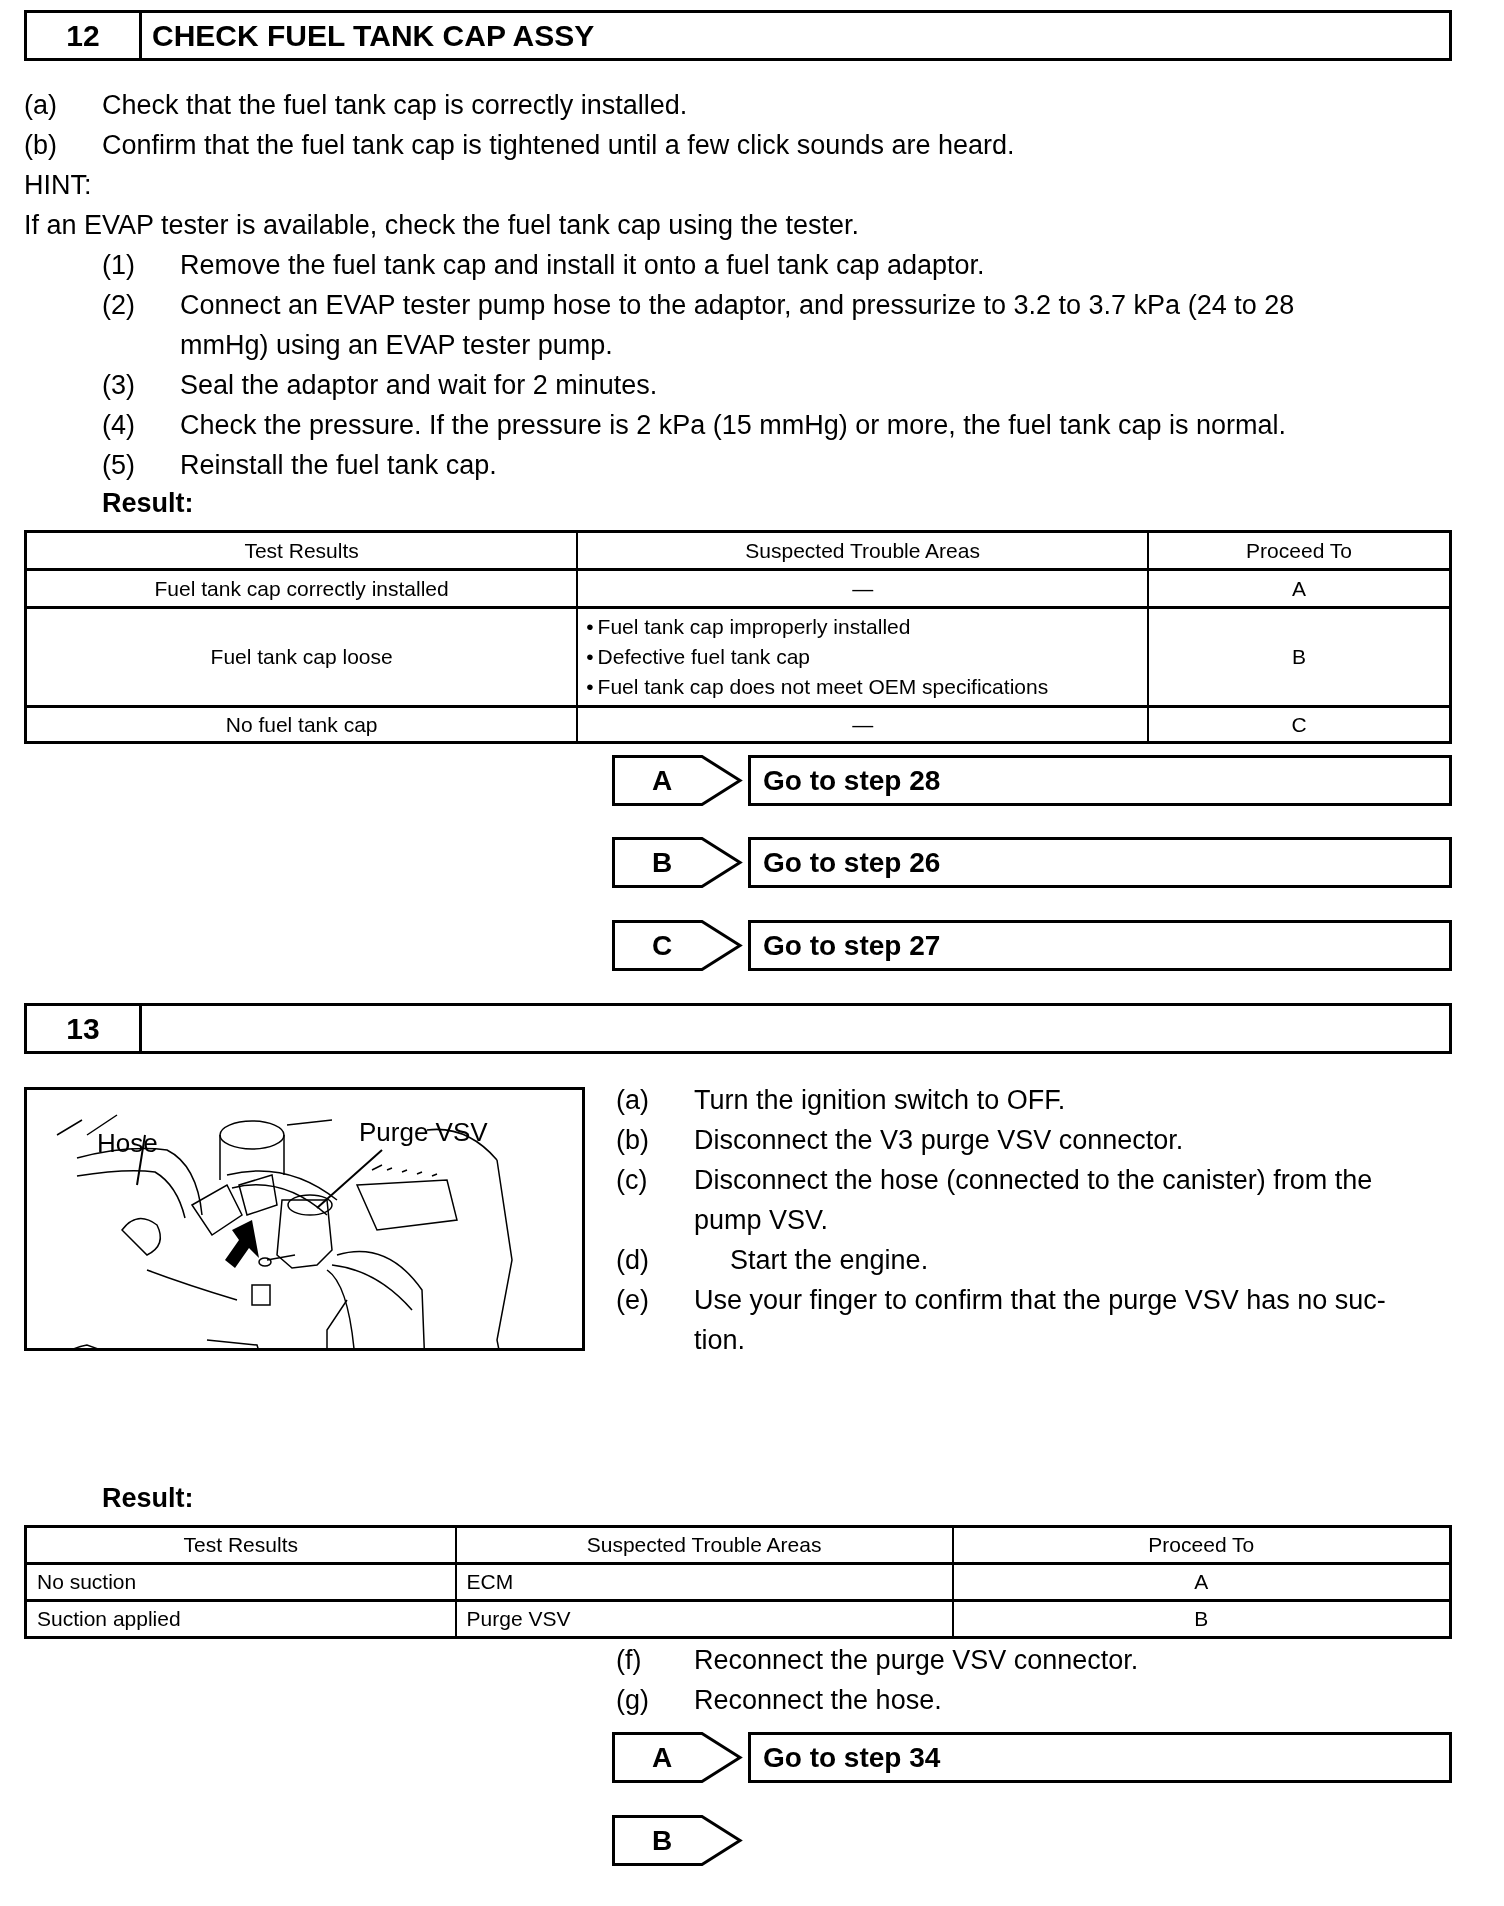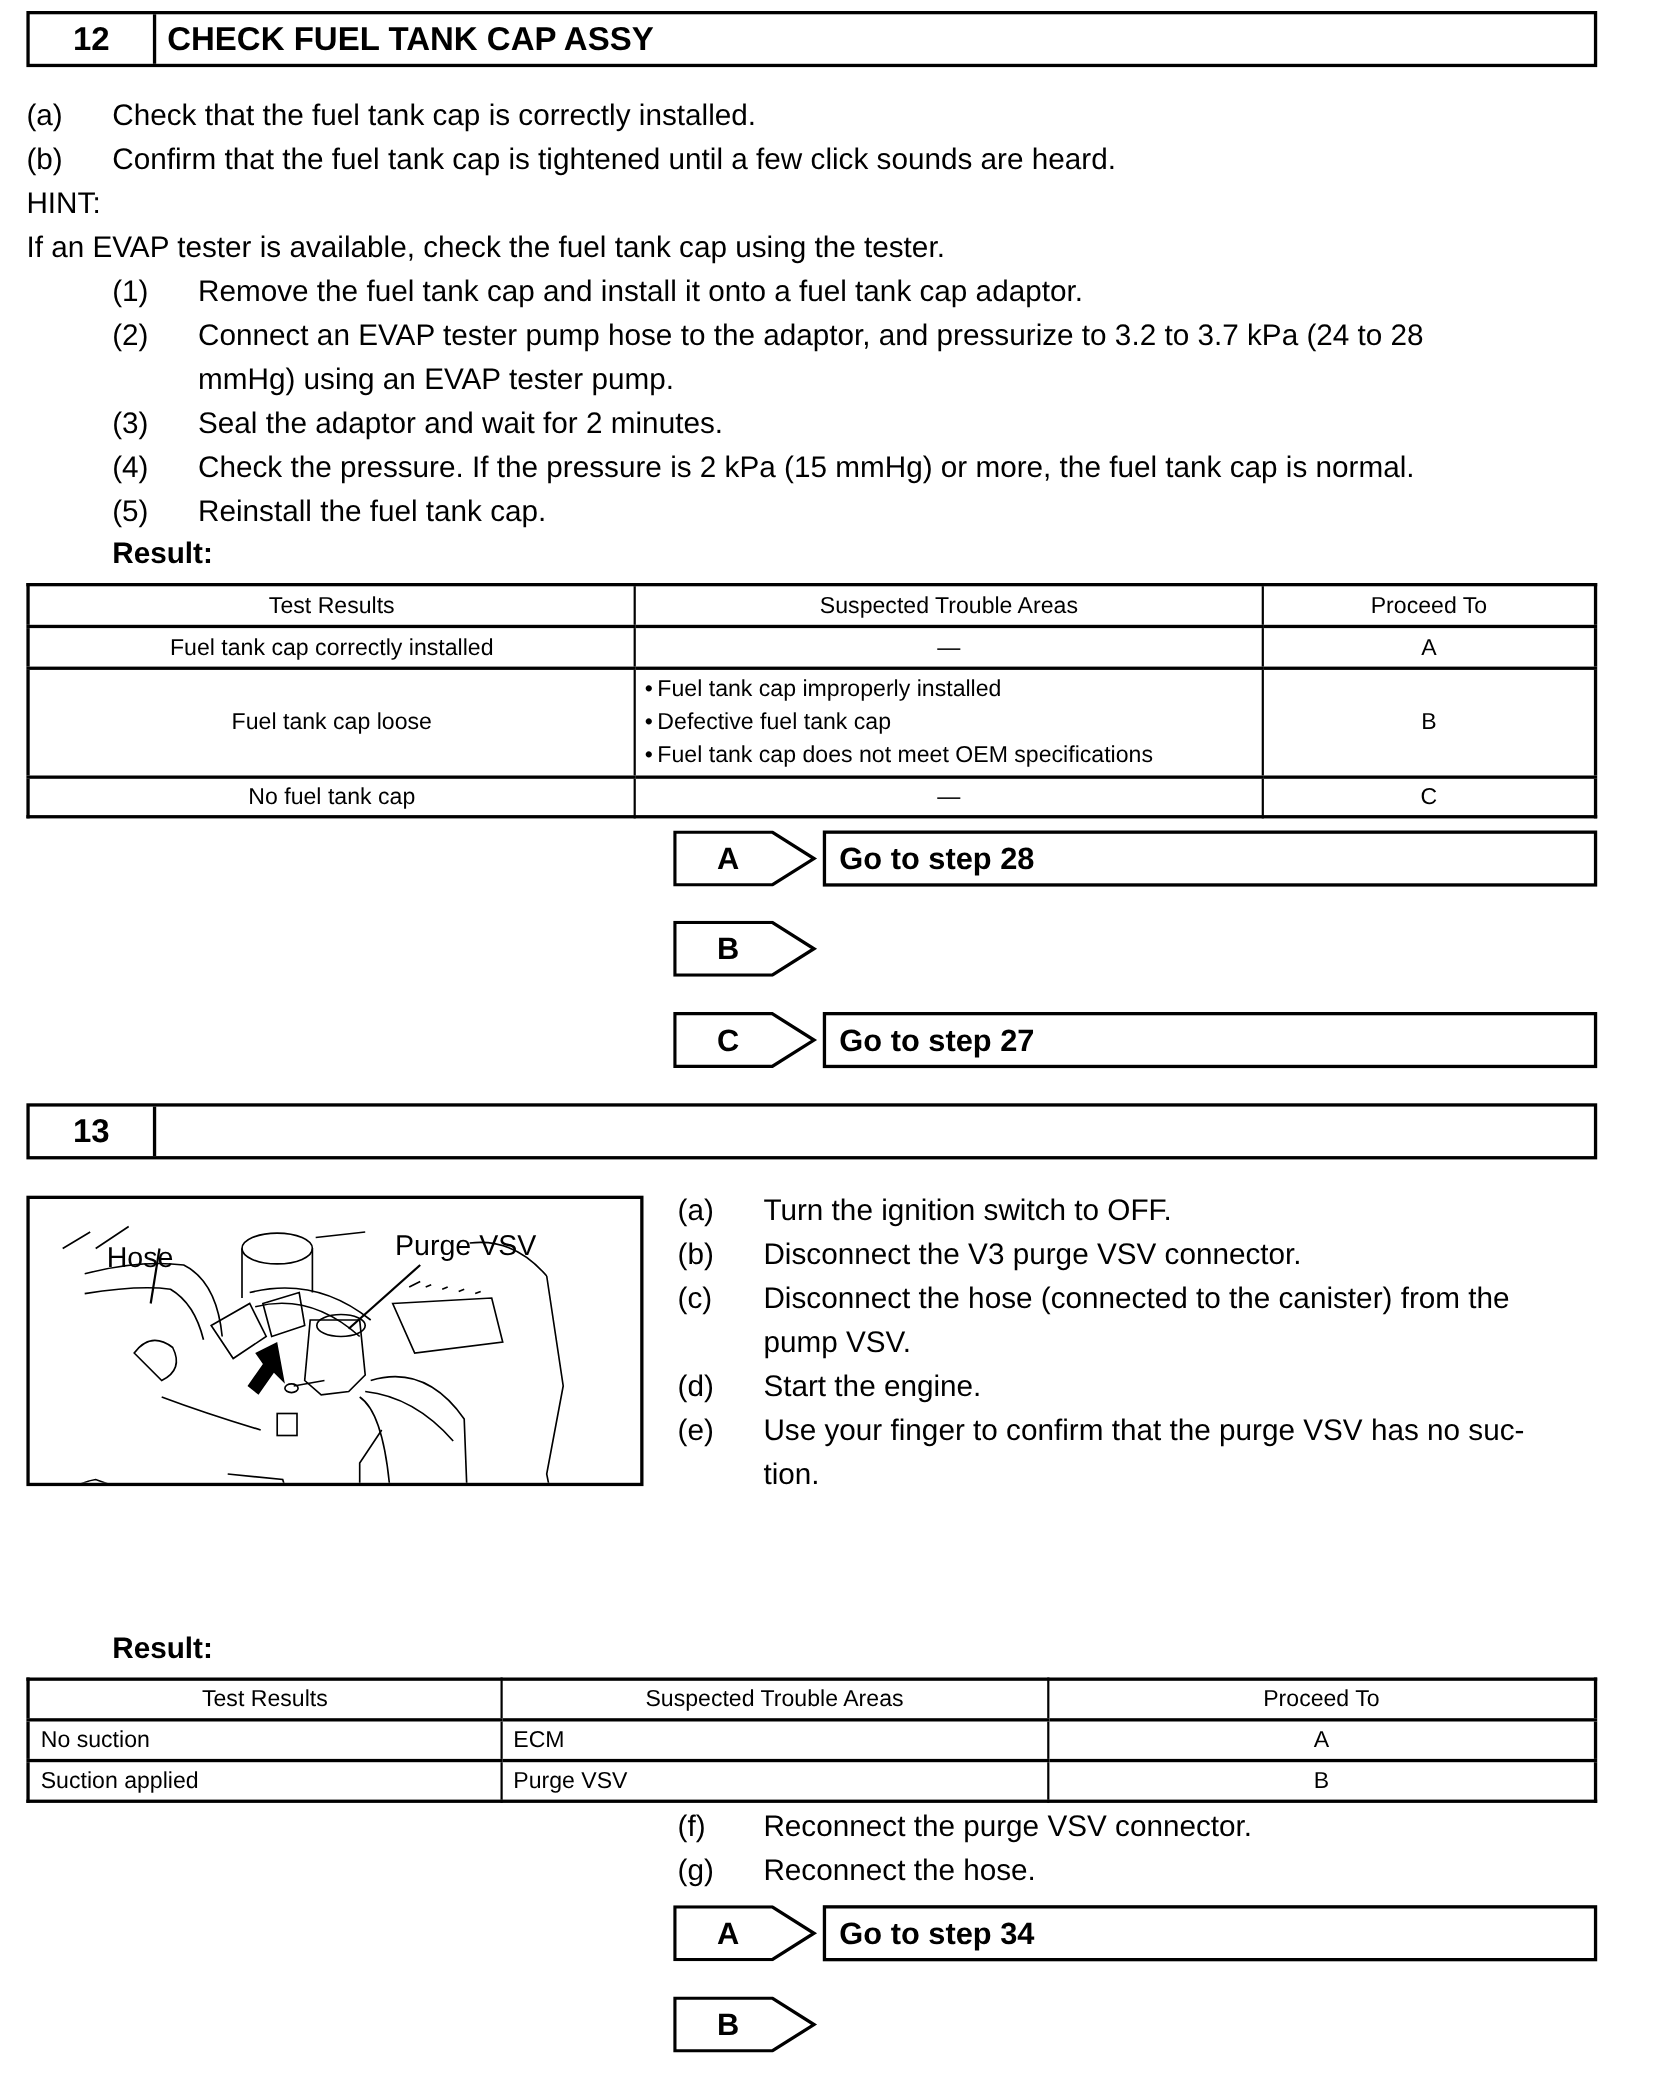--- a/index.html
+++ b/index.html
@@ -114,20 +114,21 @@
     <polygon points="1.5,1.5 90,1.5 128,25.5 90,49.5 1.5,49.5" fill="#fff" stroke="#000" stroke-width="3"></polygon>
   </svg>
   <div class="tag-letter">A</div>
   <div class="target">Go to step 28</div>
 </div>
 <div class="goto" style="top:837px;">
   <svg class="tag" width="134" height="51">
     <polygon points="1.5,1.5 90,1.5 128,25.5 90,49.5 1.5,49.5" fill="#fff" stroke="#000" stroke-width="3"></polygon>
   </svg>
   <div class="tag-letter">B</div>
+  <div class="target">Go to step 26</div>
 </div>
 <div class="goto" style="top:920px;">
   <svg class="tag" width="134" height="51">
     <polygon points="1.5,1.5 90,1.5 128,25.5 90,49.5 1.5,49.5" fill="#fff" stroke="#000" stroke-width="3"></polygon>
   </svg>
   <div class="tag-letter">C</div>
   <div class="target">Go to step 27</div>
 </div>
 
 <div class="step-header" style="top:1003px;text-align:center;">
@@ -187,21 +188,21 @@
 </div>
 
 <span class="lbl" style="left:616px; top:1084px;">(a)</span>
 <span class="line" style="left:694px; top:1084px;">Turn the ignition switch to OFF.</span>
 <span class="lbl" style="left:616px; top:1124px;">(b)</span>
 <span class="line" style="left:694px; top:1124px;">Disconnect the V3 purge VSV connector.</span>
 <span class="lbl" style="left:616px; top:1164px;">(c)</span>
 <span class="line" style="left:694px; top:1164px;">Disconnect the hose (connected to the canister) from the</span>
 <span class="line" style="left:694px; top:1204px;">pump VSV.</span>
 <span class="lbl" style="left:616px; top:1244px;">(d)</span>
-<span class="line" style="left:694px; top:1244px;">Start the engine.</span>
+<span class="line" style="left:730px; top:1244px;">Start the engine.</span>
 <span class="lbl" style="left:616px; top:1284px;">(e)</span>
 <span class="line" style="left:694px; top:1284px;">Use your finger to confirm that the purge VSV has no suc-</span>
 <span class="line" style="left:694px; top:1324px;">tion.</span>
 
 <span class="line bold" style="left:102px; top:1482px;">Result:</span>
 
 <table class="res" style="left:24px; top:1525px; width:1428px;">
   <colgroup>
       <col style="width:431px">
       <col style="width:498px">

